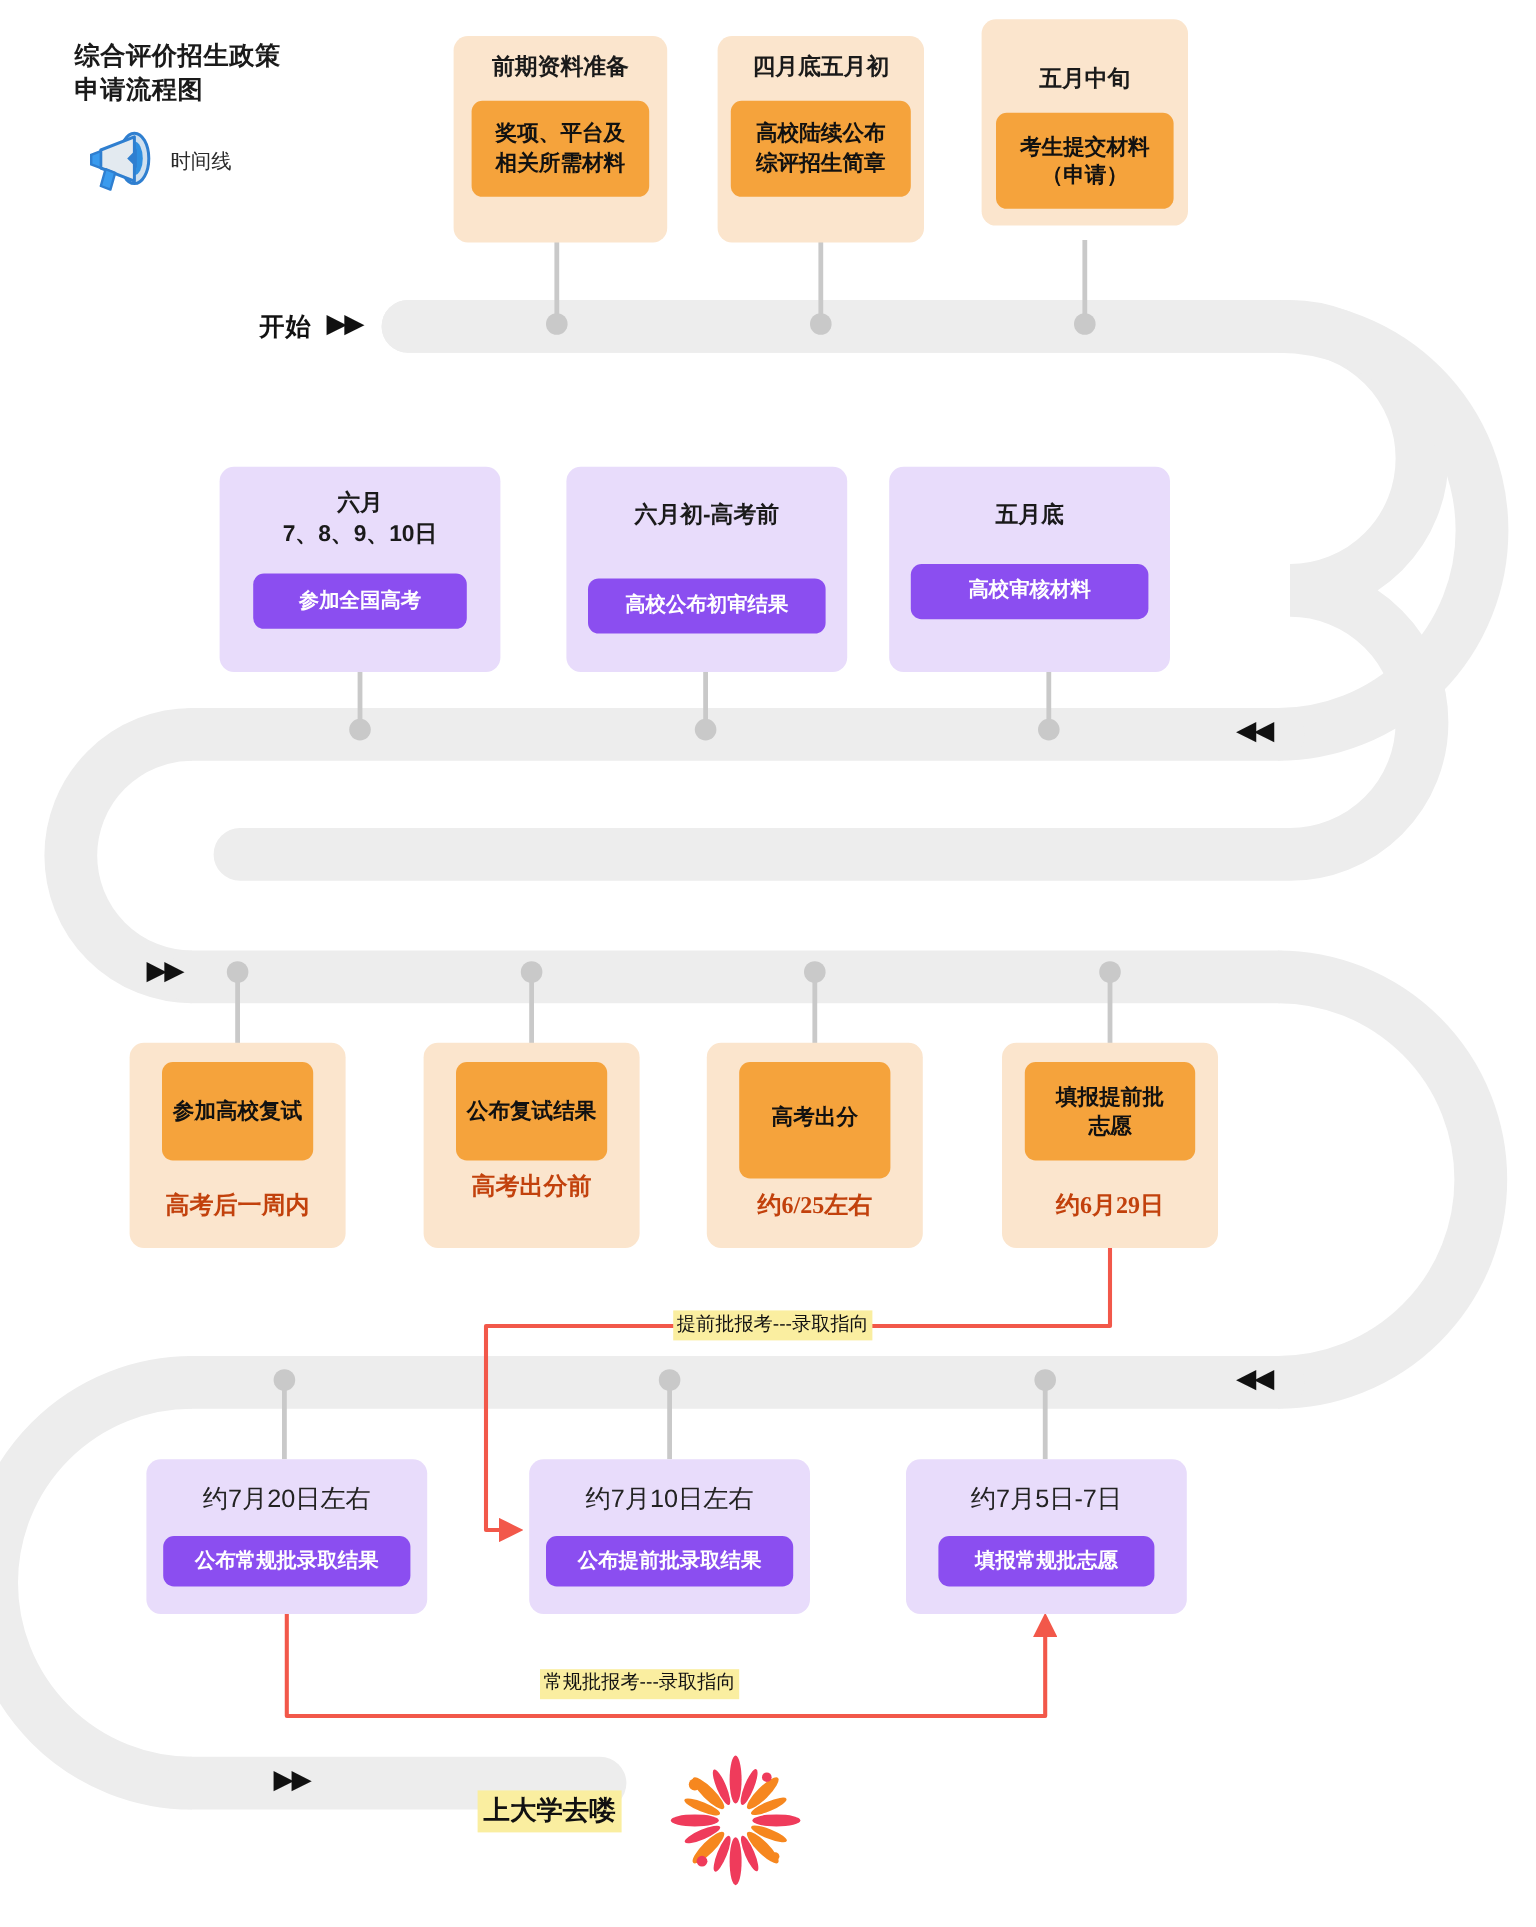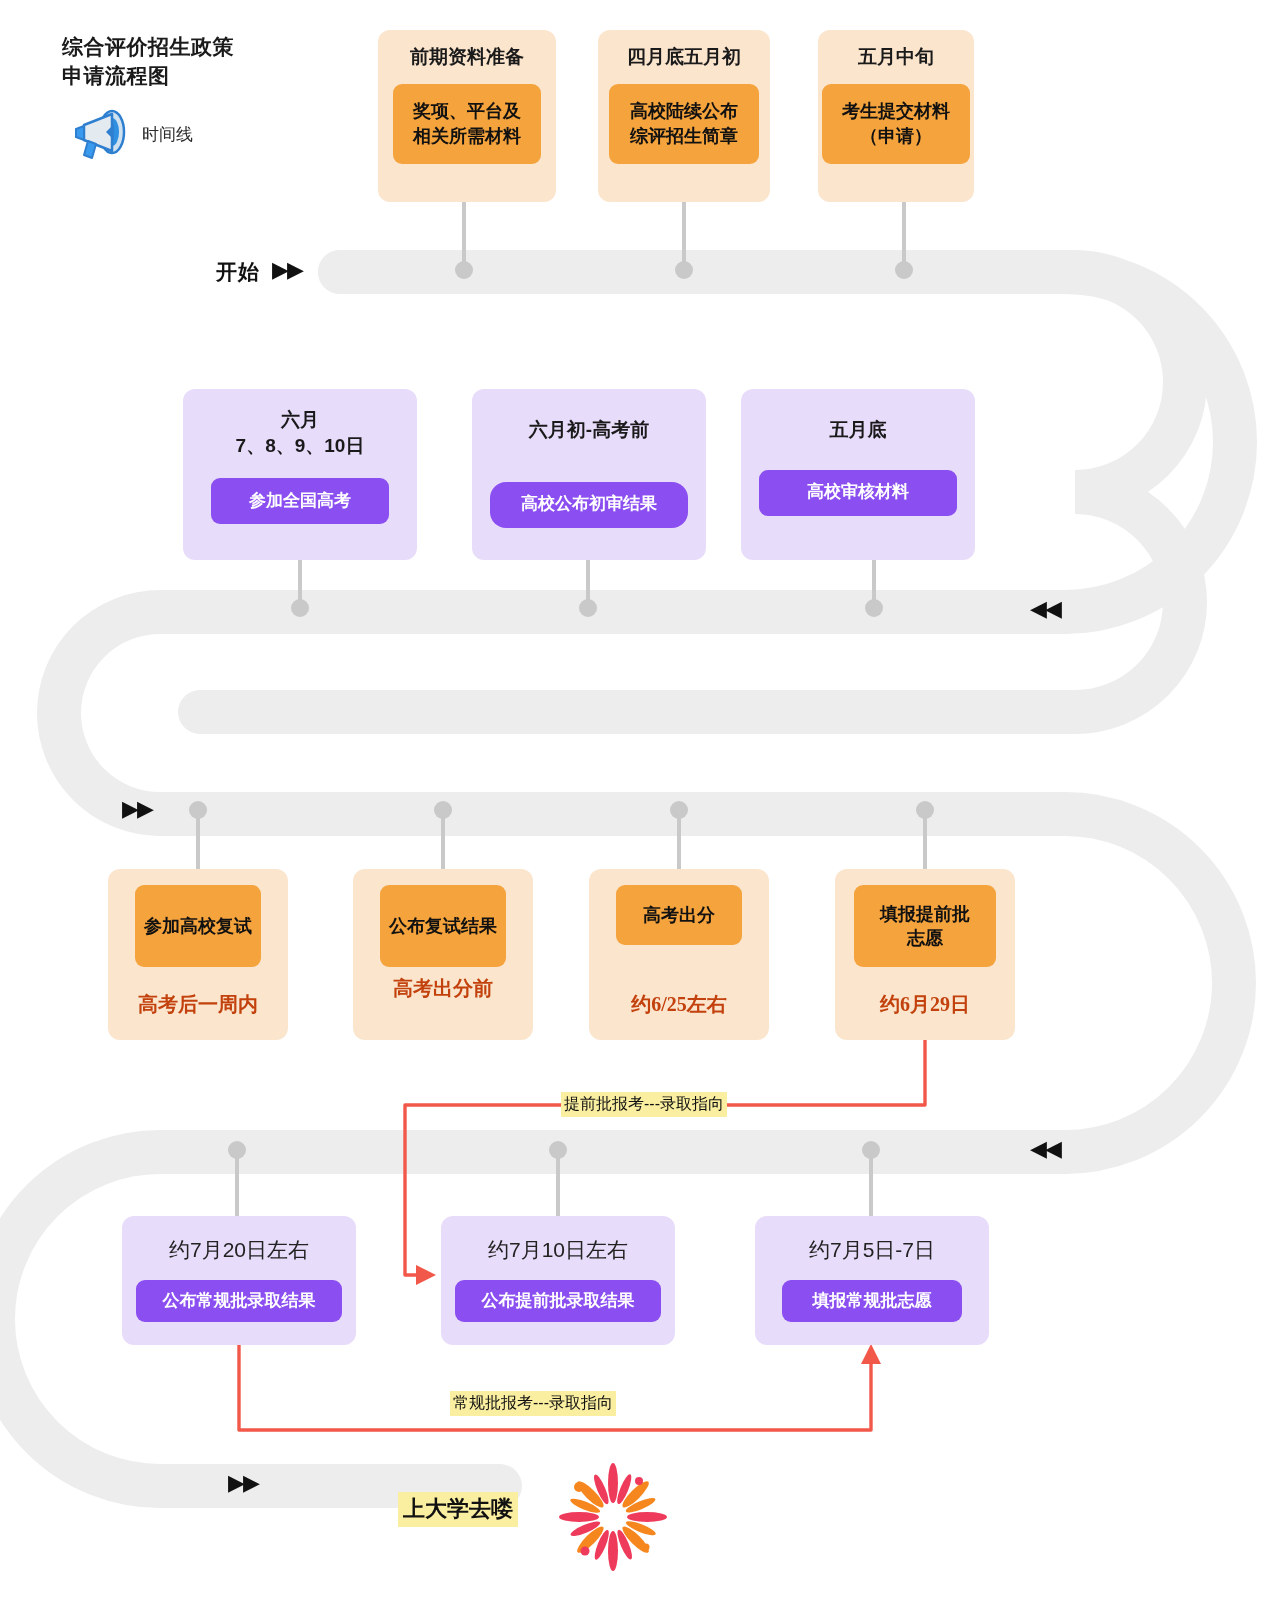--- a/index.html
+++ b/index.html
@@ -236,54 +236,54 @@
     <div class="pill orange" style="width:148px; height:80px; margin-top:14px;">奖项、平台及
 相关所需材料</div>
   </div>
 
   <div class="card orange" style="left:598px; top:30px; width:172px; height:172px; padding:14px 10px;">
     <div class="card-head">四月底五月初</div>
     <div class="pill orange" style="width:150px; height:80px; margin-top:14px;">高校陆续公布
 综评招生简章</div>
   </div>
 
-  <div class="card orange" style="left:818px; top:30px; width:156px; height:172px; padding:14px 10px;">
+  <div class="card orange" style="left:818px; top:16px; width:172px; height:172px; padding:14px 10px;justify-content:flex-end;">
     <div class="card-head">五月中旬</div>
     <div class="pill orange" style="width:148px; height:80px; margin-top:14px;">考生提交材料
 （申请）</div>
   </div>
 
   <div class="card purple" style="left:183px; top:389px; width:234px; height:171px; padding:18px 12px;">
     <div class="card-head">六月
 7、8、9、10日</div>
     <div class="pill purple" style="width:178px; height:46px; margin-top:20px;">参加全国高考</div>
   </div>
 
   <div class="card purple" style="left:472px; top:389px; width:234px; height:171px; padding:28px 12px;gap:12px;">
     <div class="card-head">六月初-高考前</div>
-    <div class="pill purple" style="width:198px; height:46px; margin-top:27px;border-radius:16px;">高校公布初审结果</div>
+    <div class="pill purple" style="width:198px; height:46px; margin-top:27px;">高校公布初审结果</div>
   </div>
 
   <div class="card purple" style="left:741px; top:389px; width:234px; height:171px; padding:28px 4px;">
     <div class="card-head">五月底</div>
     <div class="pill purple" style="width:198px; height:46px; margin-top:27px;">高校审核材料</div>
   </div>
 
   <div class="card orange" style="left:108px; top:869px; width:180px; height:171px; padding:16px 12px; justify-content:space-between;">
     <div class="pill orange" style="width:126px; height:82px;">参加高校复试</div>
     <div class="card-foot" style="margin-bottom:6px;">高考后一周内</div>
   </div>
 
   <div class="card orange" style="left:353px; top:869px; width:180px; height:171px; padding:16px 12px; justify-content:space-between;">
     <div class="pill orange" style="width:126px; height:82px;">公布复试结果</div>
     <div class="card-foot" style="margin-bottom:22px;">高考出分前</div>
   </div>
 
   <div class="card orange" style="left:589px; top:869px; width:180px; height:171px; padding:16px 12px; justify-content:space-between;">
-    <div class="pill orange" style="width:126px; height:60px;">高考出分</div>
+    <div class="pill orange" style="width:126px; height:97px;font-family:Liberation Mono, monospace;">高考出分</div>
     <div class="card-foot" style="margin-bottom:6px;">约6/25左右</div>
   </div>
 
   <div class="card orange" style="left:835px; top:869px; width:180px; height:171px; padding:16px 12px; justify-content:space-between;">
     <div class="pill orange" style="width:142px; height:82px;">填报提前批
 志愿</div>
     <div class="card-foot" style="margin-bottom:6px;">约6月29日</div>
   </div>
 
   <div class="card purple" style="left:122px; top:1216px; width:234px; height:129px; padding:20px 12px;">

